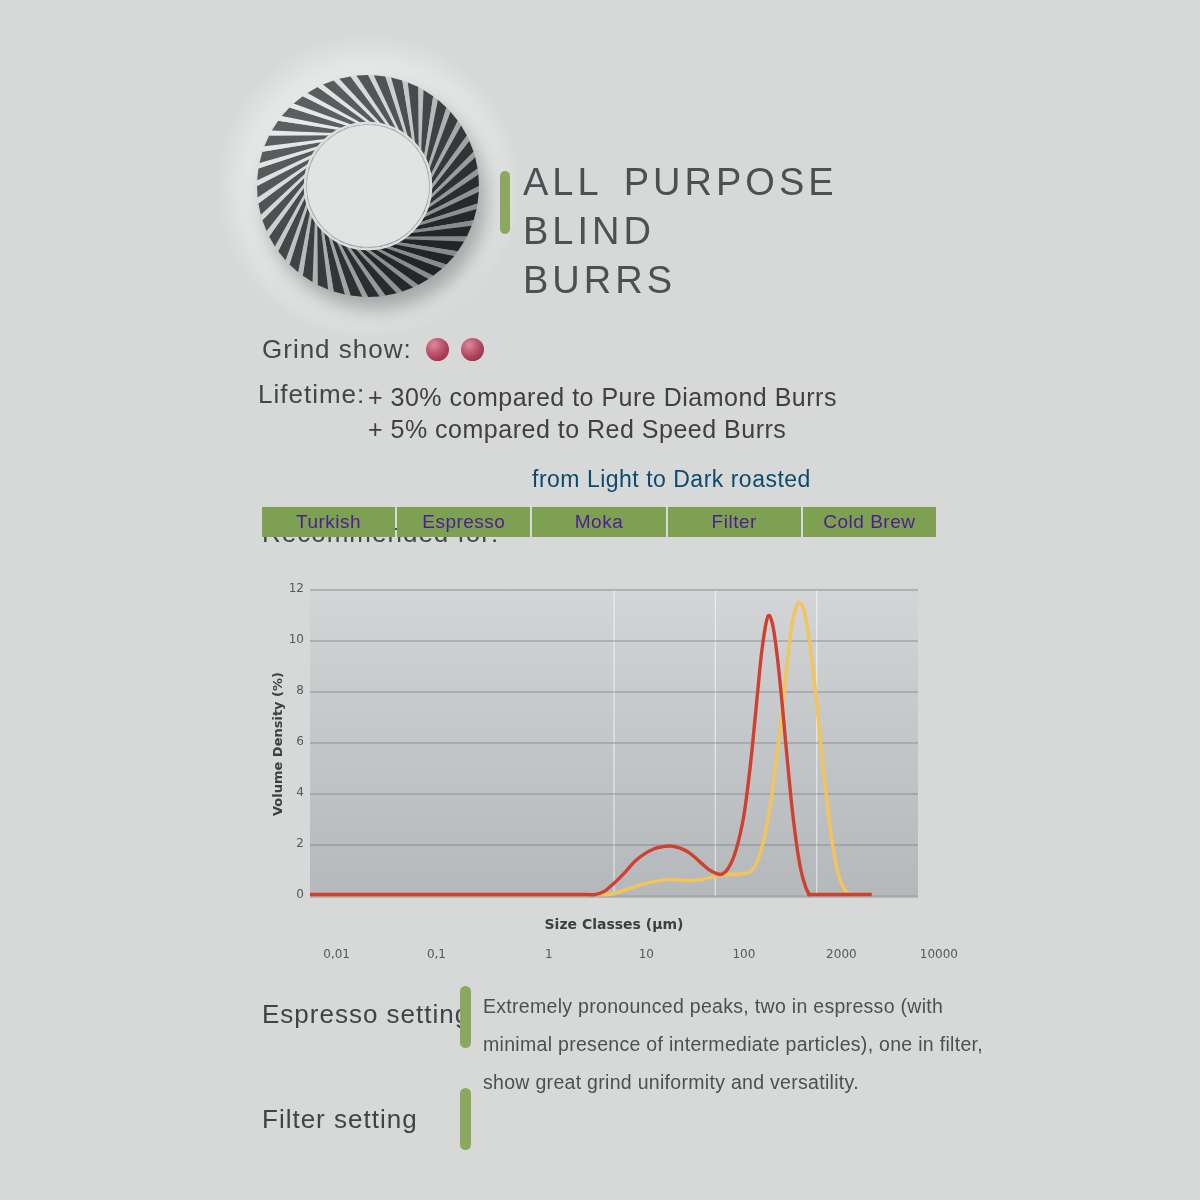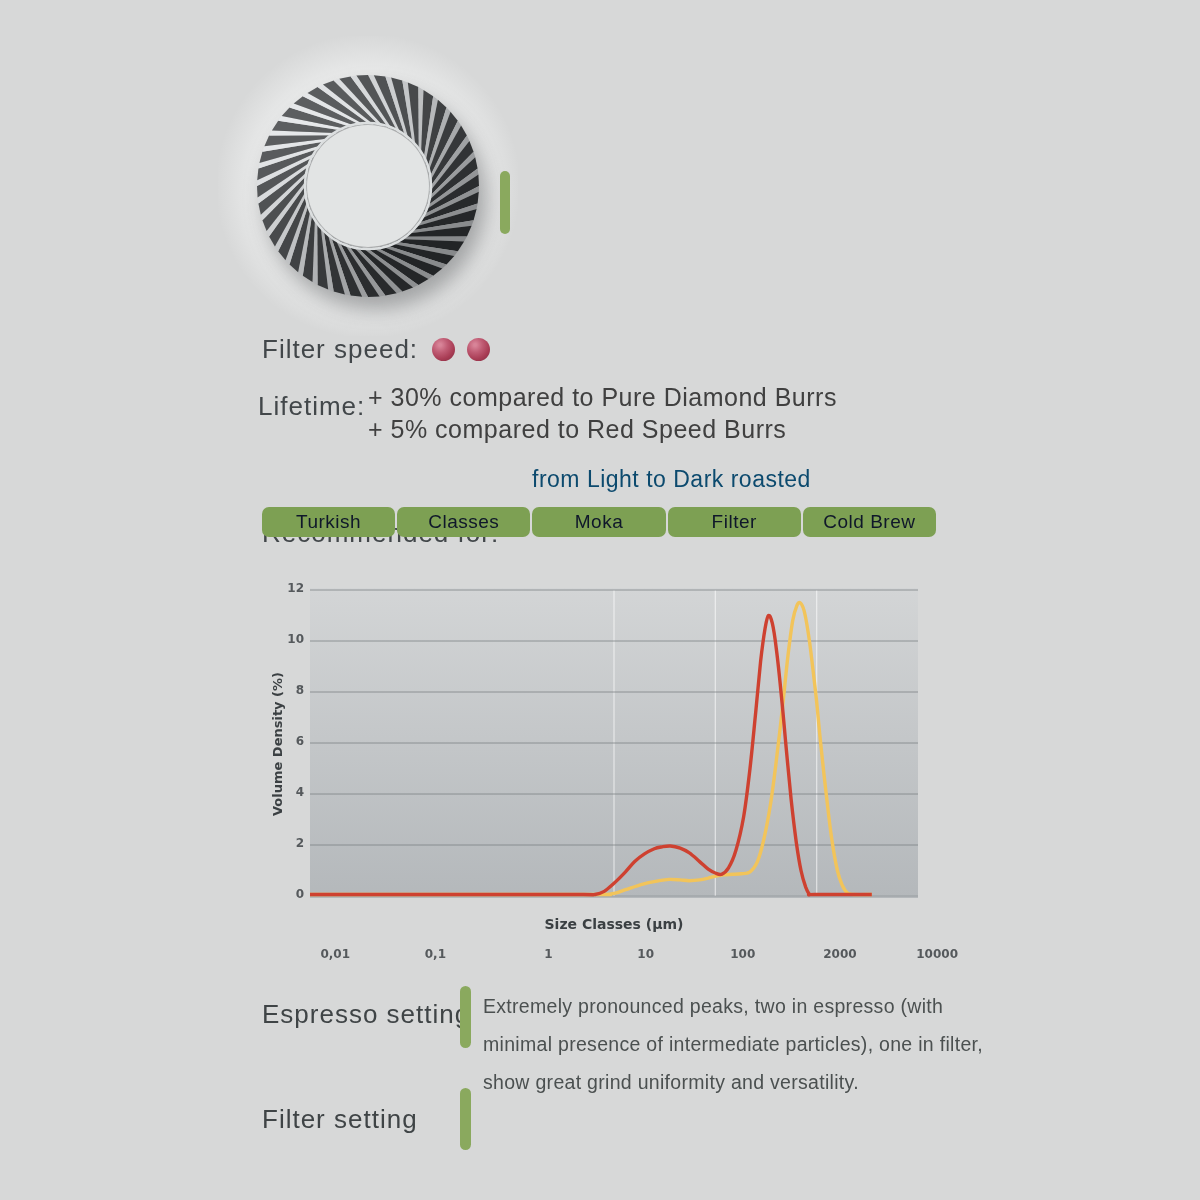--- a/index.html
+++ b/index.html
@@ -19,34 +19,34 @@
   .title{position:absolute;left:523px;top:158px;width:440px;margin:0;
     font-size:38px;font-weight:400;letter-spacing:4px;word-spacing:8px;line-height:49px;
     color:#4b5052;white-space:pre-line;}
 
   
   .lbl{color:#42474a;font-size:26px;letter-spacing:1px;}
   .grind{position:absolute;left:262px;top:334px;display:flex;align-items:center;gap:14px;}
   .dots{display:inline-flex;gap:12px;align-items:center;}
   .bead{width:23px;height:23px;border-radius:50%;
     background:radial-gradient(circle at 35% 30%, #d88498 6%, #c05c74 34%, #a93d55 64%, #7e2a3e 100%);}
-  .lifetime-lbl{position:absolute;left:258px;top:379px;margin-top:12px;}
+  .lifetime-lbl{position:absolute;left:258px;top:379px;}
   .lifetime-val{position:absolute;left:368px;top:381px;font-size:25px;line-height:32px;color:#404040;letter-spacing:.5px;}
   .rec-lbl{position:absolute;left:262px;top:482px;margin-top:36px;}
   .rec-val{position:absolute;left:532px;top:466px;font-size:23px;color:#0c4a6e;letter-spacing:.5px;}
 
   
   .brew-bar{position:absolute;left:262px;top:507px;width:674px;height:30px;display:flex;gap:2px;}
-  .brew-seg{flex:1;background:#7da053;color:#0f172a;display:flex;align-items:center;justify-content:center;
-    font-size:19px;letter-spacing:.5px;border-radius:7px;}
+  .brew-seg{flex:1;background:#7da053;color:#4c1d95;display:flex;align-items:center;justify-content:center;
+    font-size:19px;letter-spacing:.5px;}
 
   
   .plot{position:absolute;left:310px;top:588px;width:608px;height:310px;
     background:linear-gradient(#d3d5d6,#b4b8bb);overflow:hidden;}
-  .tick{position:absolute;font-family:"DejaVu Sans",sans-serif;font-weight:700;font-size:12px;color:#55595c;}
+  .tick{position:absolute;font-family:"DejaVu Sans",sans-serif;font-weight:400;font-size:12px;color:#55595c;}
   .tick.y{width:42px;text-align:right;}
   .tick.x{width:80px;text-align:right;margin-top:44px;}
   .axis-label{position:absolute;font-family:"DejaVu Sans",sans-serif;font-weight:700;color:#3b4043;}
   .axis-label.y{left:277px;top:744px;font-size:13px;transform:translate(-50%,-50%) rotate(-90deg);white-space:nowrap;}
   .axis-label.x{left:614px;top:916px;font-size:14px;transform:translateX(-50%);white-space:nowrap;}
 
   
   .set-lbl{position:absolute;left:262px;color:#3f4446;font-size:26px;letter-spacing:1px;}
   .set-bar{width:11px;height:62px;}
   .set-txt{position:absolute;left:483px;width:520px;font-size:19.5px;line-height:38px;color:#4b5050;letter-spacing:.3px;}
@@ -135,39 +135,41 @@
         <polygon points="135.4,68.2 84.9,28.6 95.7,24.4 140.8,68.9" fill="rgb(89,91,93)"></polygon>
         <polygon points="140.8,68.9 95.7,24.4 101.3,22.8 145.0,69.8" fill="rgb(220,222,224)"></polygon>
         <polygon points="145.0,69.8 101.3,22.8 112.6,20.4 150.2,71.4" fill="rgb(86,88,90)"></polygon>
         <polygon points="150.2,71.4 112.6,20.4 118.4,19.6 154.2,72.9" fill="rgb(215,217,219)"></polygon>
         <polygon points="154.2,72.9 118.4,19.6 130.0,19.0 159.1,75.3" fill="rgb(83,85,87)"></polygon>
         <circle cx="130" cy="130" r="63" fill="none" stroke="#dcdfe0" stroke-width="2.5"></circle>
         <circle cx="130" cy="130" r="61" fill="#e2e4e4"></circle>
       </svg></div>
 
   <div class="accent-bar title-bar" style="background: rgb(138, 169, 94);"></div>
+  <h1 class="title">ALL PURPOSE BLIND
+BURRS</h1>
 
   <div class="grind">
-    <span class="lbl">Filter speed:</span>
+    <span class="lbl">Grind show:</span>
     <span class="dots" id="grind-dots">
         <span class="bead"></span>
         <span class="bead"></span>
       </span>
   </div>
 
   <div class="lbl lifetime-lbl">Lifetime:</div>
   <div class="pre lifetime-val">+ 30%  compared to Pure Diamond Burrs
 + 5%  compared to Red Speed Burrs</div>
 
   <div class="lbl rec-lbl">Recommended for:</div>
   <div class="rec-val">from Light to Dark roasted</div>
 
   <div class="brew-bar" id="brew-bar">
       <div class="brew-seg" style="background: rgb(125, 160, 83);">Turkish</div>
-      <div class="brew-seg" style="background: rgb(125, 160, 83);">Classes</div>
+      <div class="brew-seg" style="background: rgb(125, 160, 83);">Espresso</div>
       <div class="brew-seg" style="background: rgb(125, 160, 83);">Moka</div>
       <div class="brew-seg" style="background: rgb(125, 160, 83);">Filter</div>
       <div class="brew-seg" style="background: rgb(125, 160, 83);">Cold Brew</div>
     </div>
 
   <div>
     <div class="plot">
       <svg id="chart-svg" width="608" height="310">
           <line x1="304" y1="2" x2="304" y2="308" stroke="rgba(255,255,255,0.55)" stroke-width="1.3"></line>
           <line x1="405.3333333333333" y1="2" x2="405.3333333333333" y2="308" stroke="rgba(255,255,255,0.55)" stroke-width="1.3"></line>

